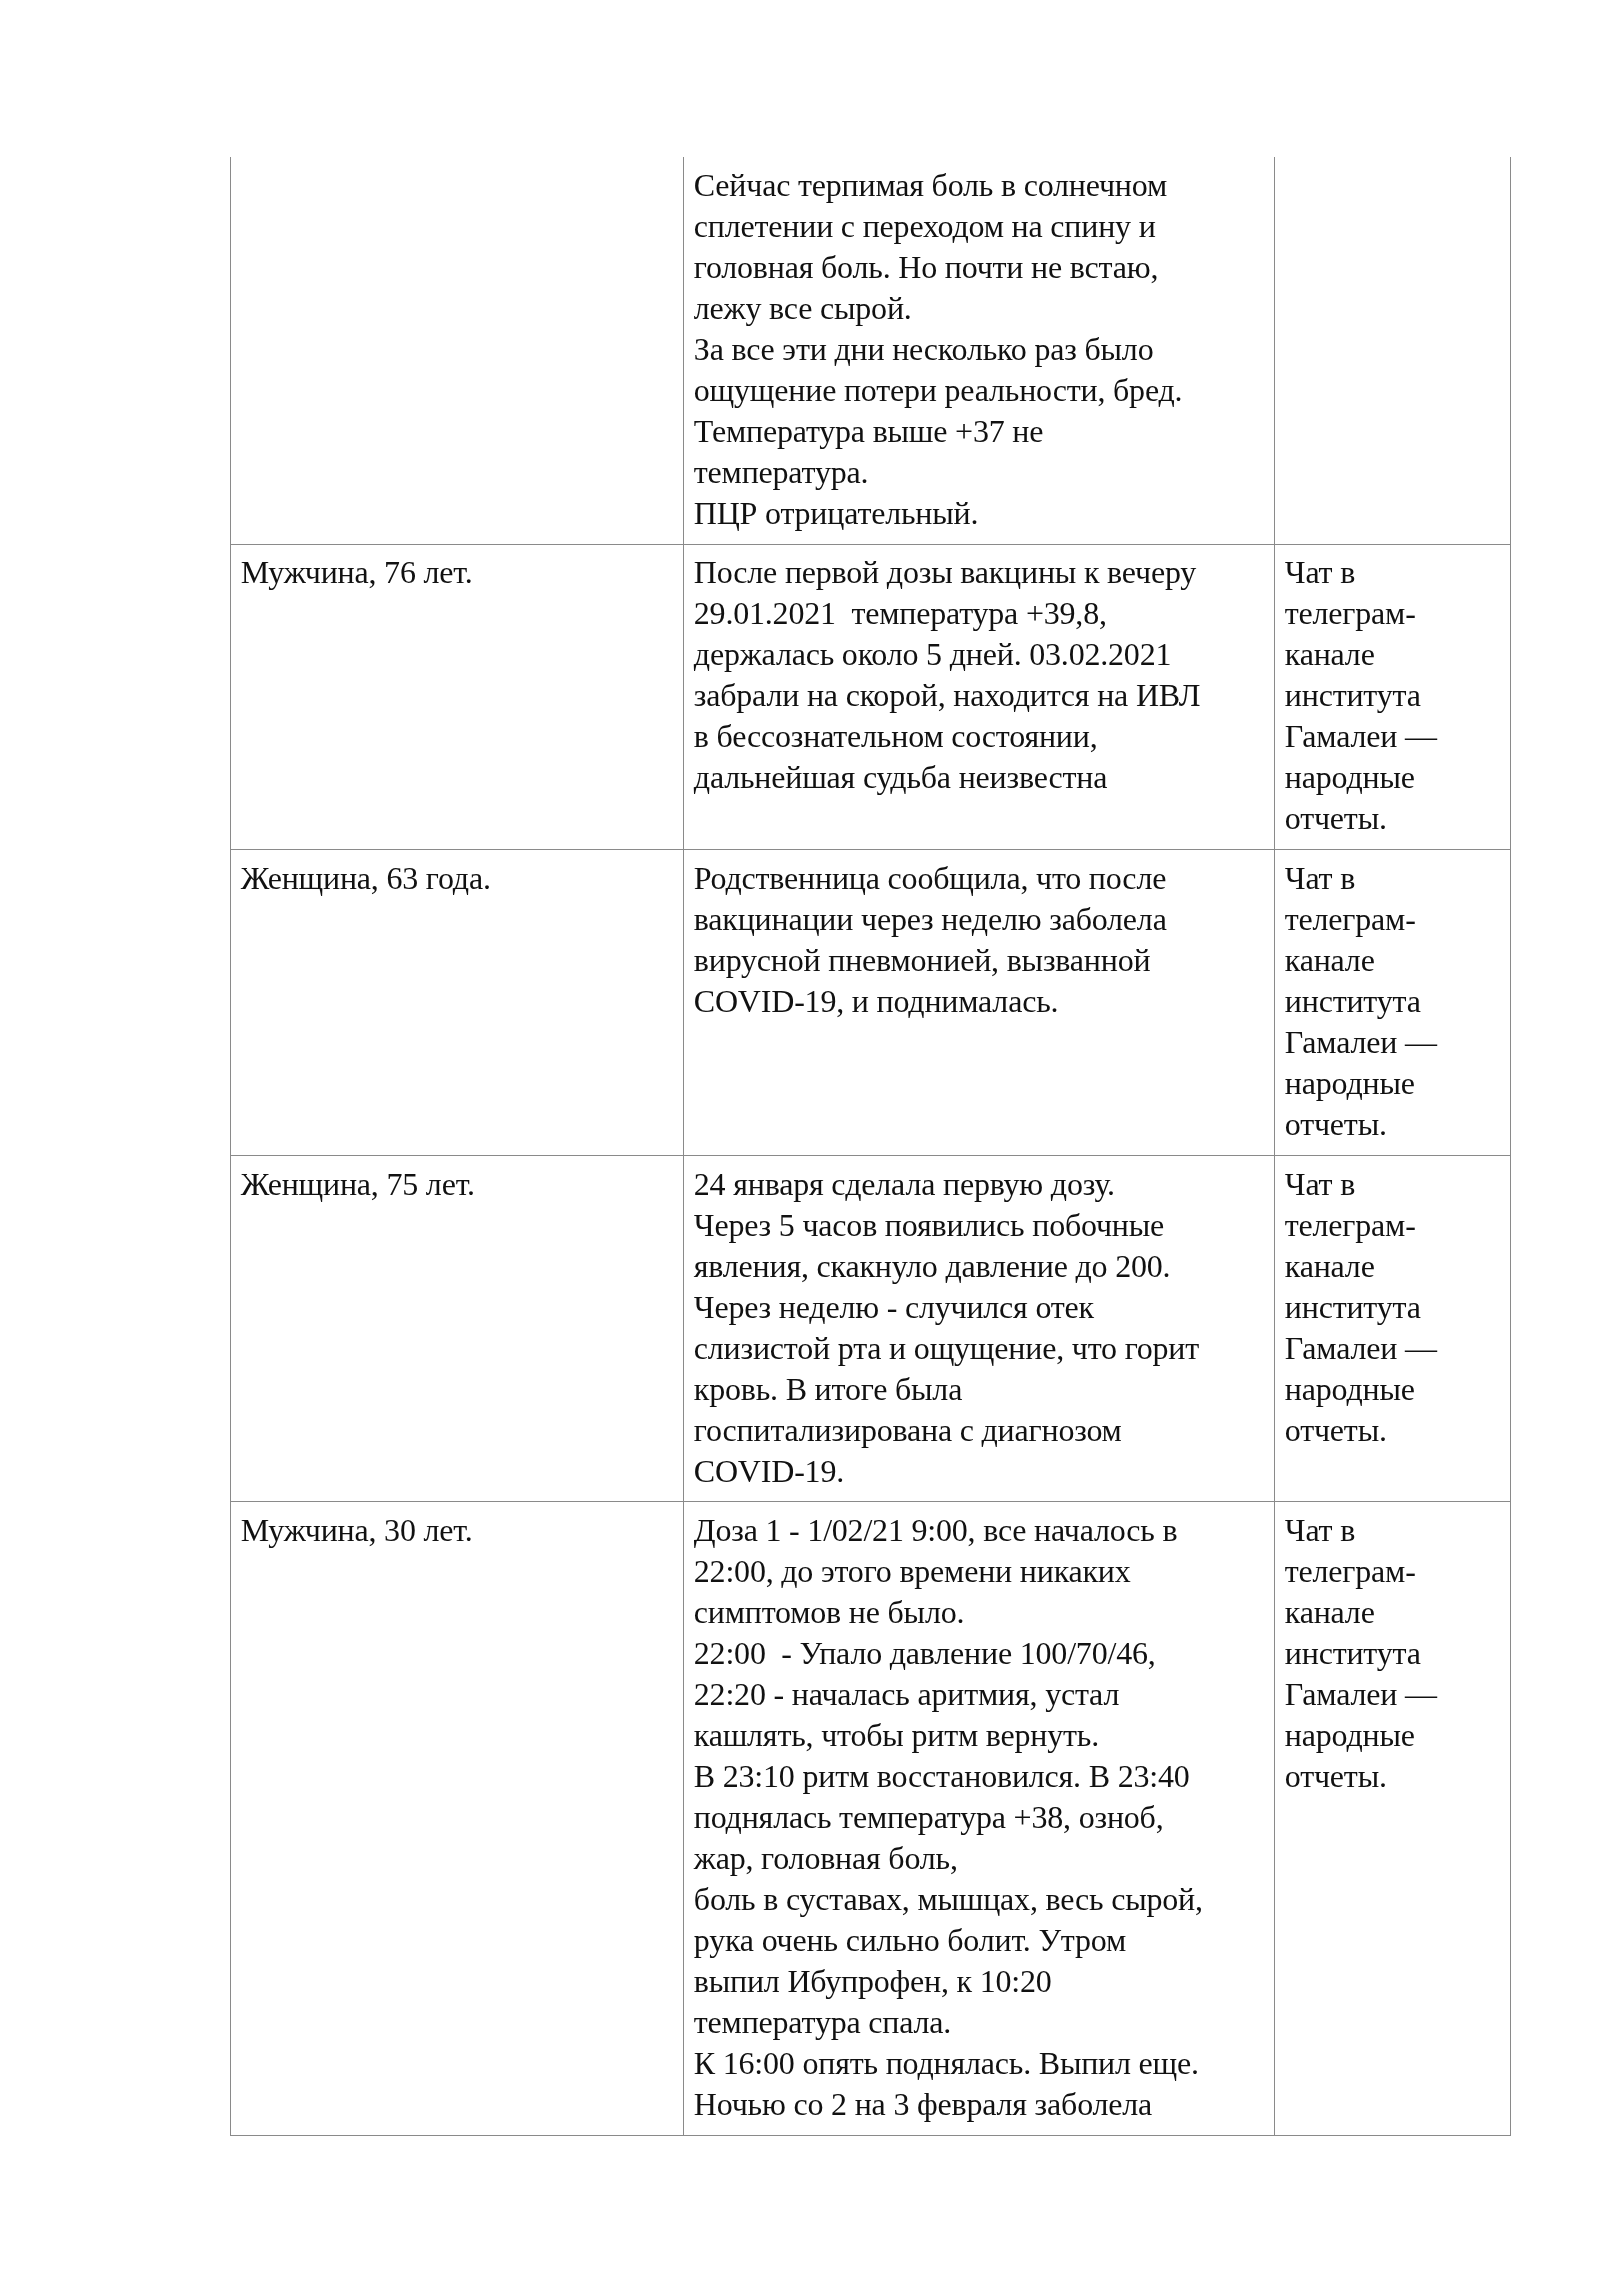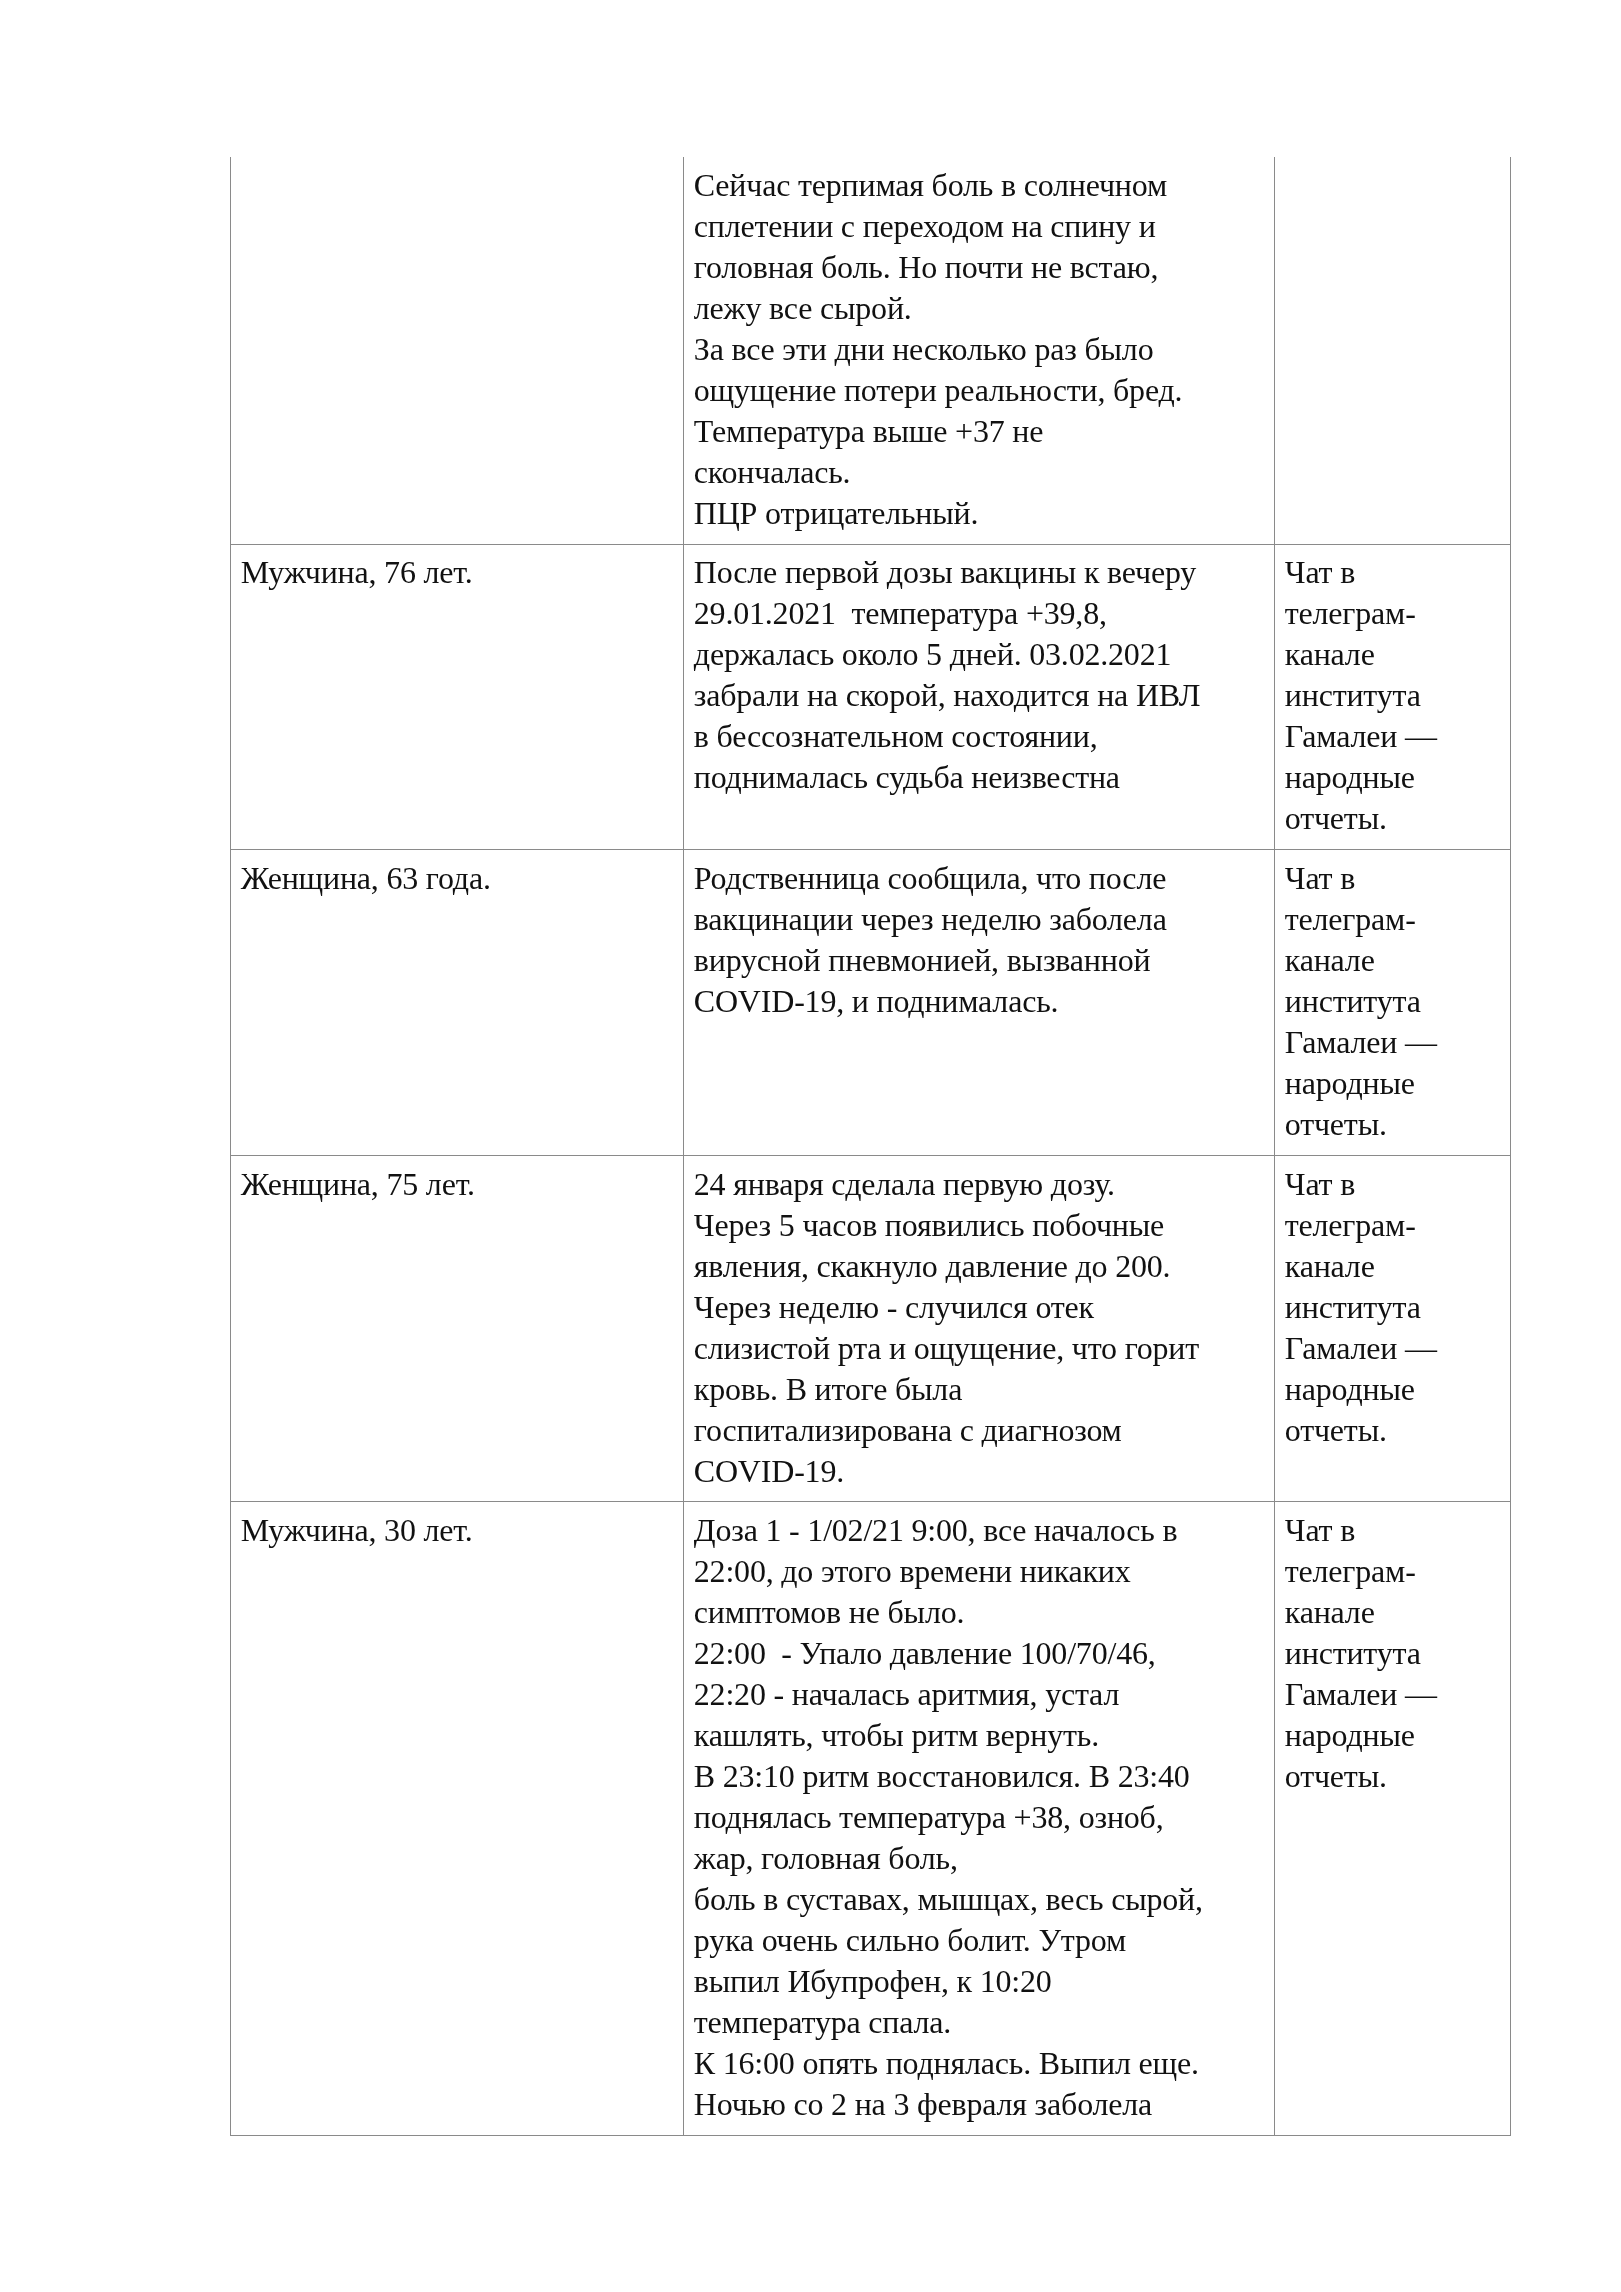--- a/index.html
+++ b/index.html
@@ -70,34 +70,34 @@
       <tr class="r1 continued">
         <td></td>
         <td>
             <span class="line">Сейчас терпимая боль в солнечном</span>
             <span class="line">сплетении с переходом на спину и</span>
             <span class="line">головная боль. Но почти не встаю,</span>
             <span class="line">лежу все сырой.</span>
             <span class="line">За все эти дни несколько раз было</span>
             <span class="line">ощущение потери реальности, бред.</span>
             <span class="line">Температура выше +37 не</span>
-            <span class="line">скончалась.</span>
+            <span class="line">температура.</span>
             <span class="line">ПЦР отрицательный.</span>
           </td>
         <td></td>
       </tr>
       <tr class="r2">
         <td>Мужчина, 76 лет.</td>
         <td>
             <span class="line">После первой дозы вакцины к вечеру</span>
             <span class="line">29.01.2021  температура +39,8,</span>
             <span class="line">держалась около 5 дней. 03.02.2021</span>
             <span class="line">забрали на скорой, находится на ИВЛ</span>
             <span class="line">в бессознательном состоянии,</span>
-            <span class="line">поднималась судьба неизвестна</span>
+            <span class="line">дальнейшая судьба неизвестна</span>
           </td>
         <td>
             <span class="line">Чат в</span>
             <span class="line">телеграм-</span>
             <span class="line">канале</span>
             <span class="line">института</span>
             <span class="line">Гамалеи —</span>
             <span class="line">народные</span>
             <span class="line">отчеты.</span>
           </td>

